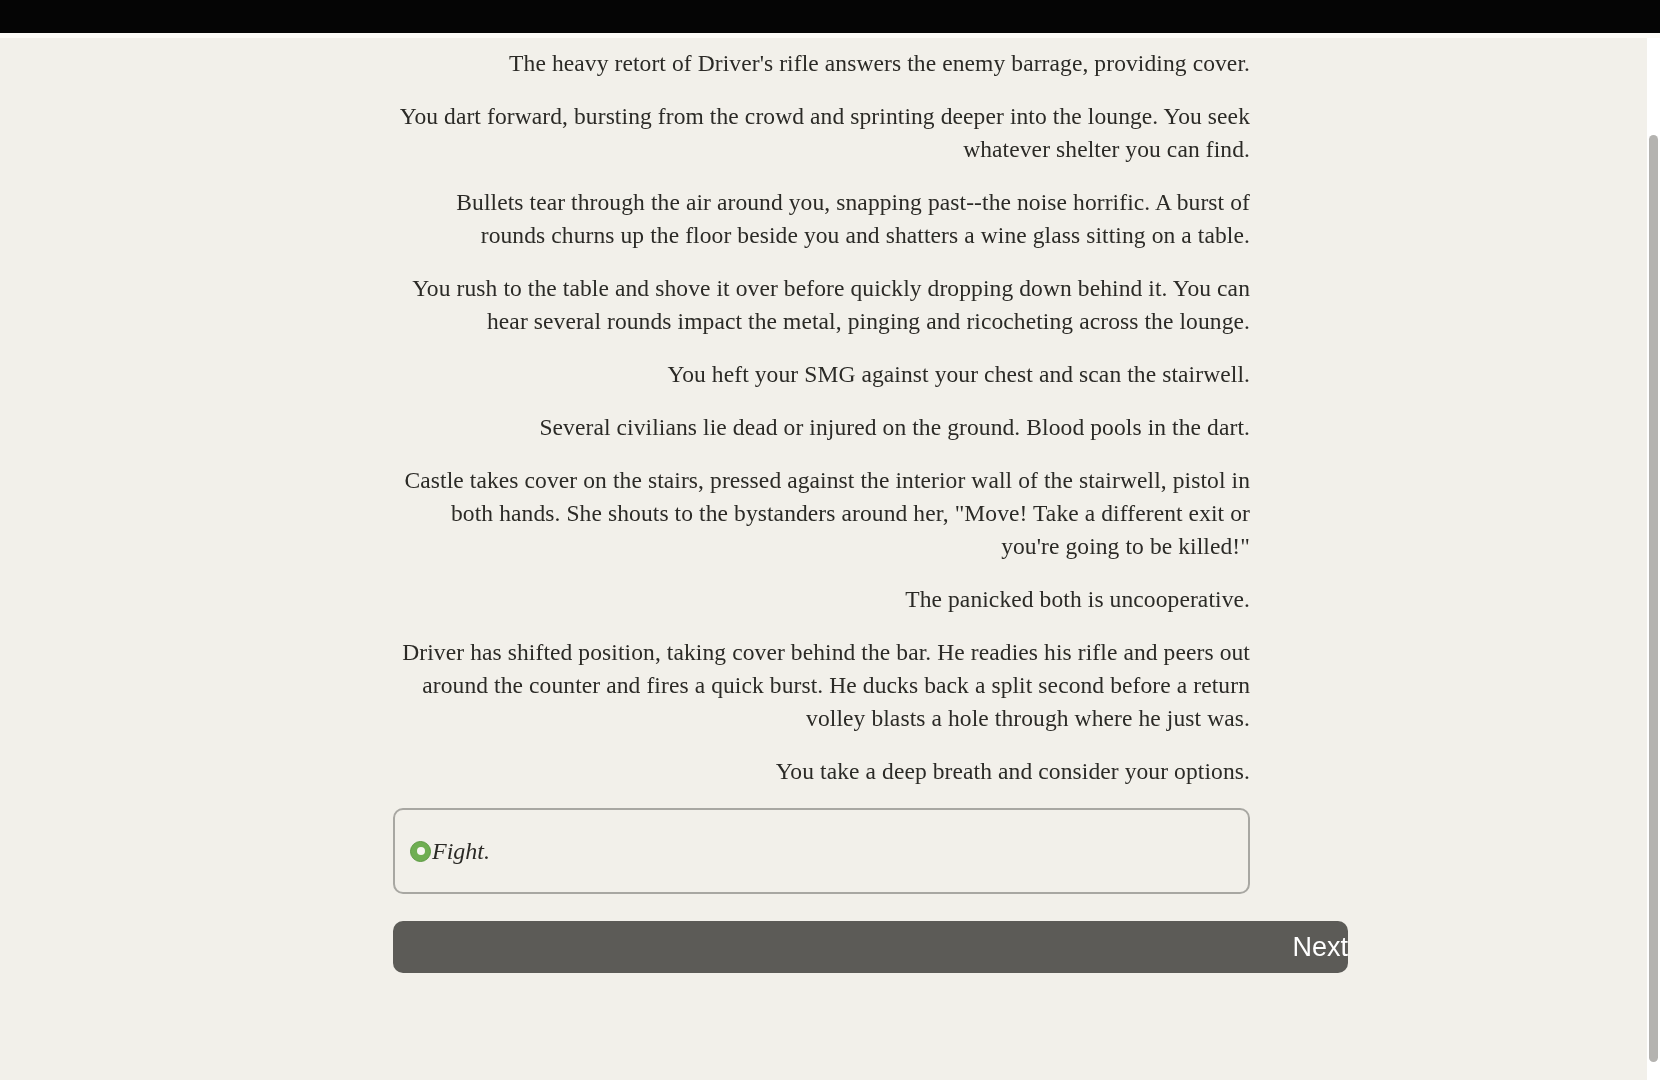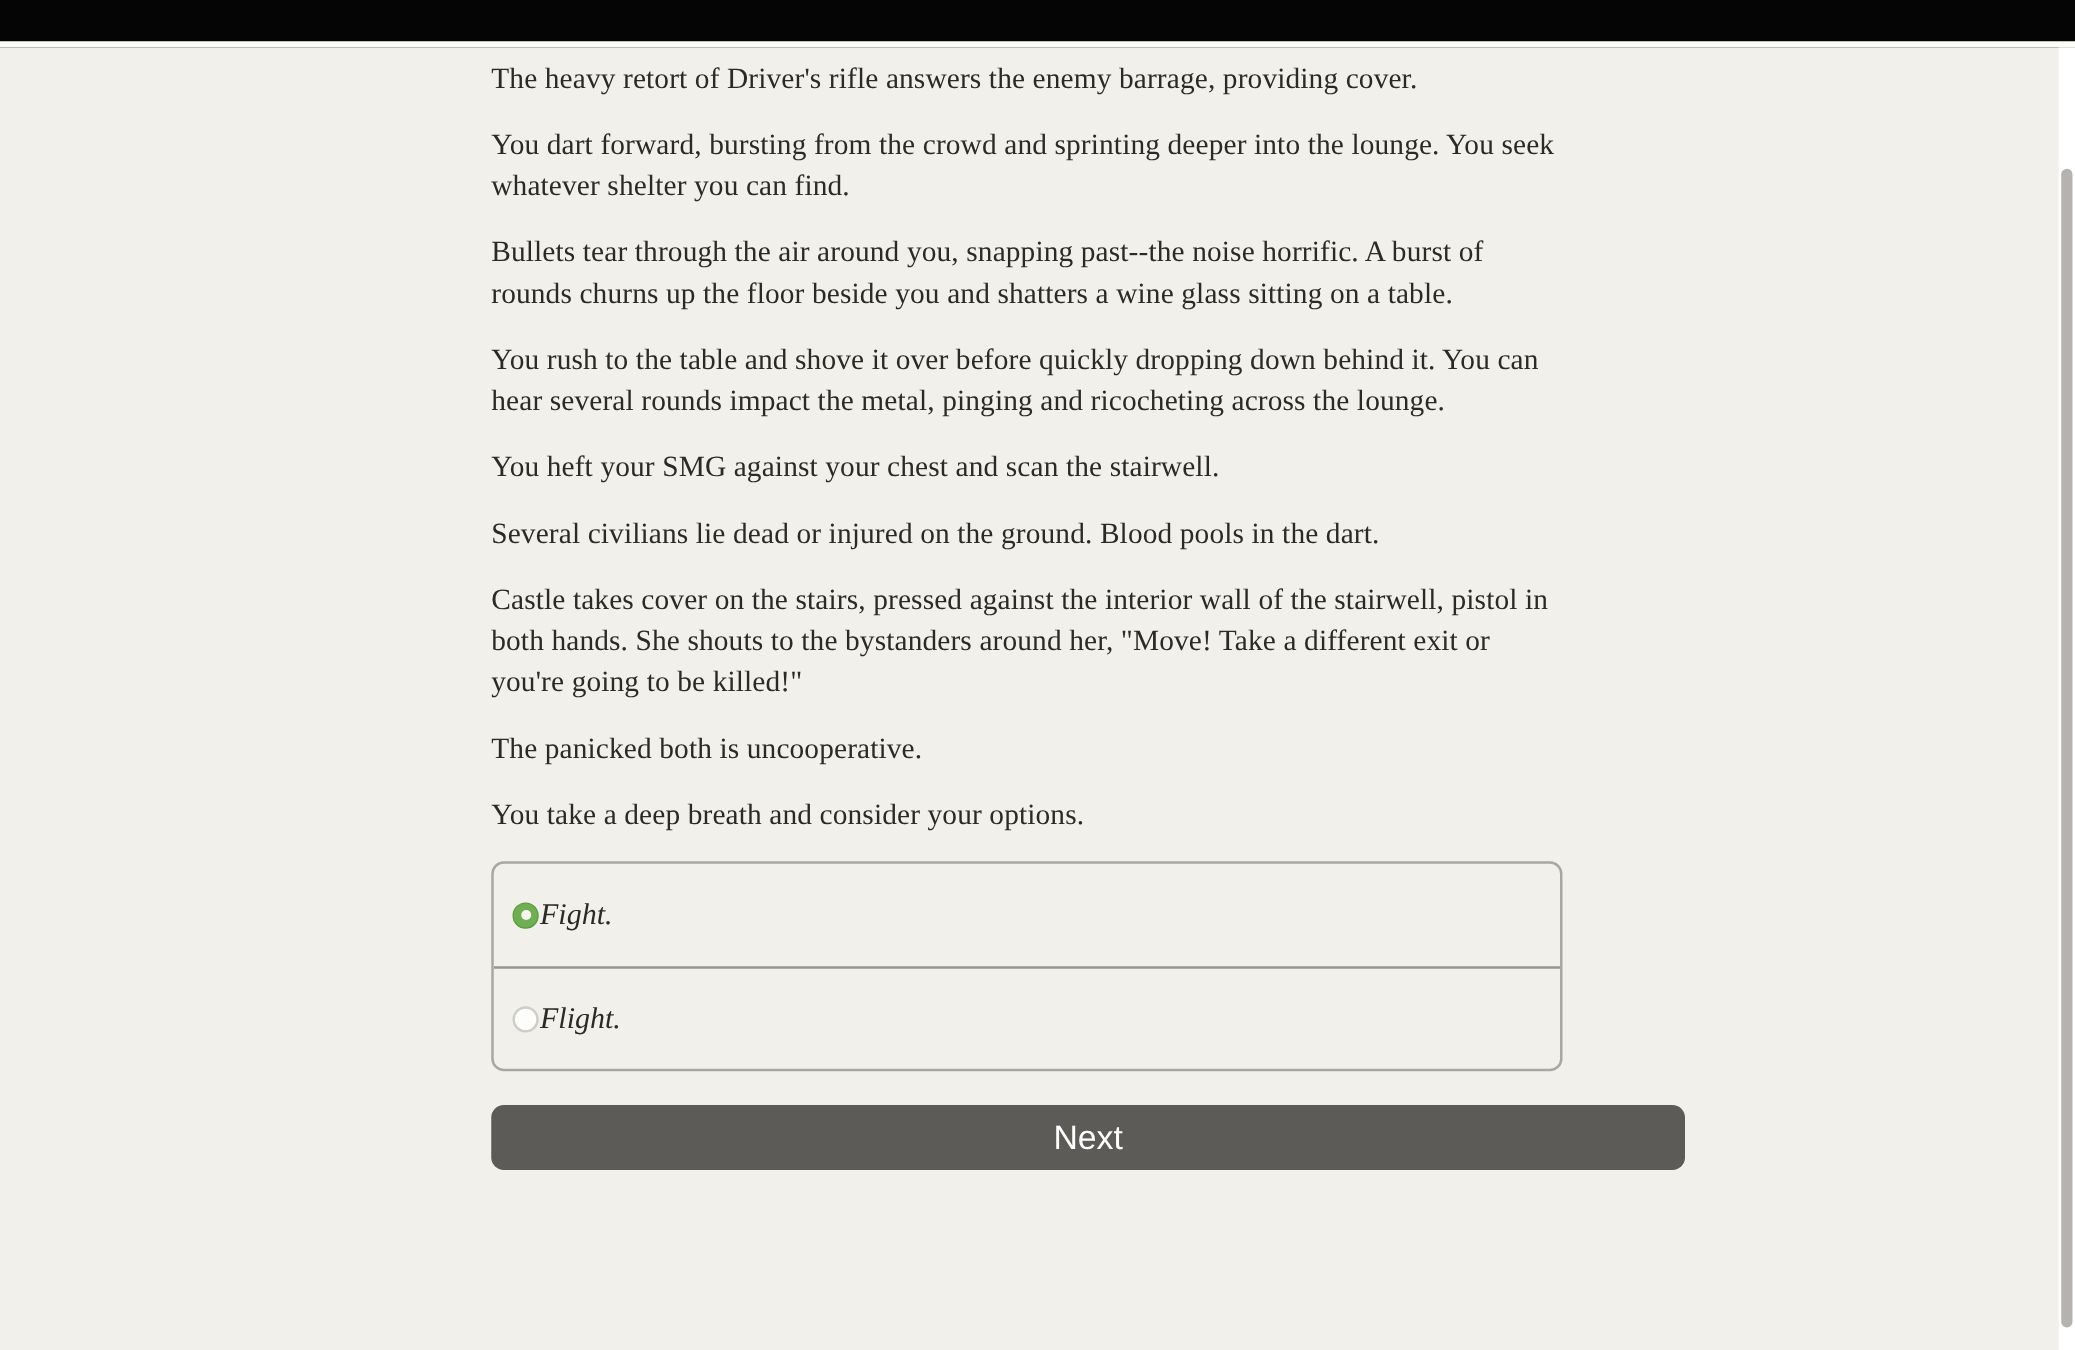--- a/index.html
+++ b/index.html
@@ -1,15 +1,15 @@
 <!DOCTYPE html>
 <html><head>
 <meta charset="utf-8">
 <style>
-  * { margin: 0; padding: 0; box-sizing: border-box; }
+  * { margin: 0; padding: 0; box-sizing: border-box; text-align: right; }
   html, body {
     width: 1660px; height: 1080px;
     overflow: hidden;
     background: #f2f0ea;
     font-family: "Liberation Serif", "DejaVu Serif", serif;
   }
   .top-bar {
     position: absolute; top: 0; left: 0; width: 1660px; height: 38px;
     background: #050505;
     border-bottom: 5px solid #fcfbf7;
@@ -105,31 +105,28 @@
 <div class="main-col">
   <div class="story">
       <p>The heavy retort of Driver's rifle answers the enemy barrage, providing cover.</p>
       <p>You dart forward, bursting from the crowd and sprinting deeper into the lounge. You seek whatever shelter you can find.</p>
       <p>Bullets tear through the air around you, snapping past--the noise horrific. A burst of rounds churns up the floor beside you and shatters a wine glass sitting on a table.</p>
       <p>You rush to the table and shove it over before quickly dropping down behind it. You can hear several rounds impact the metal, pinging and ricocheting across the lounge.</p>
       <p>You heft your SMG against your chest and scan the stairwell.</p>
       <p>Several civilians lie dead or injured on the ground. Blood pools in the dart.</p>
       <p>Castle takes cover on the stairs, pressed against the interior wall of the stairwell, pistol in both hands. She shouts to the bystanders around her, "Move! Take a different exit or you're going to be killed!"</p>
       <p>The panicked both is uncooperative.</p>
+      <p>Driver has shifted position, taking cover behind the bar. He readies his rifle and peers out around the counter and fires a quick burst. He ducks back a split second before a return volley blasts a hole through where he just was.</p>
       <p>You take a deep breath and consider your options.</p>
     </div>
 
   <div class="choice-group">
       <label class="choice-option">
         <span class="radio on"></span>
         <span class="choice-label">Fight.</span>
-      </label>
-      <label class="choice-option">
-        <span class="radio"></span>
-        <span class="choice-label">Flight.</span>
       </label>
     </div>
 
   <button class="next-button">Next</button>
 </div>
 
 <div class="scrollbar-track">
   <div class="scrollbar-thumb"></div>
 </div>
 

